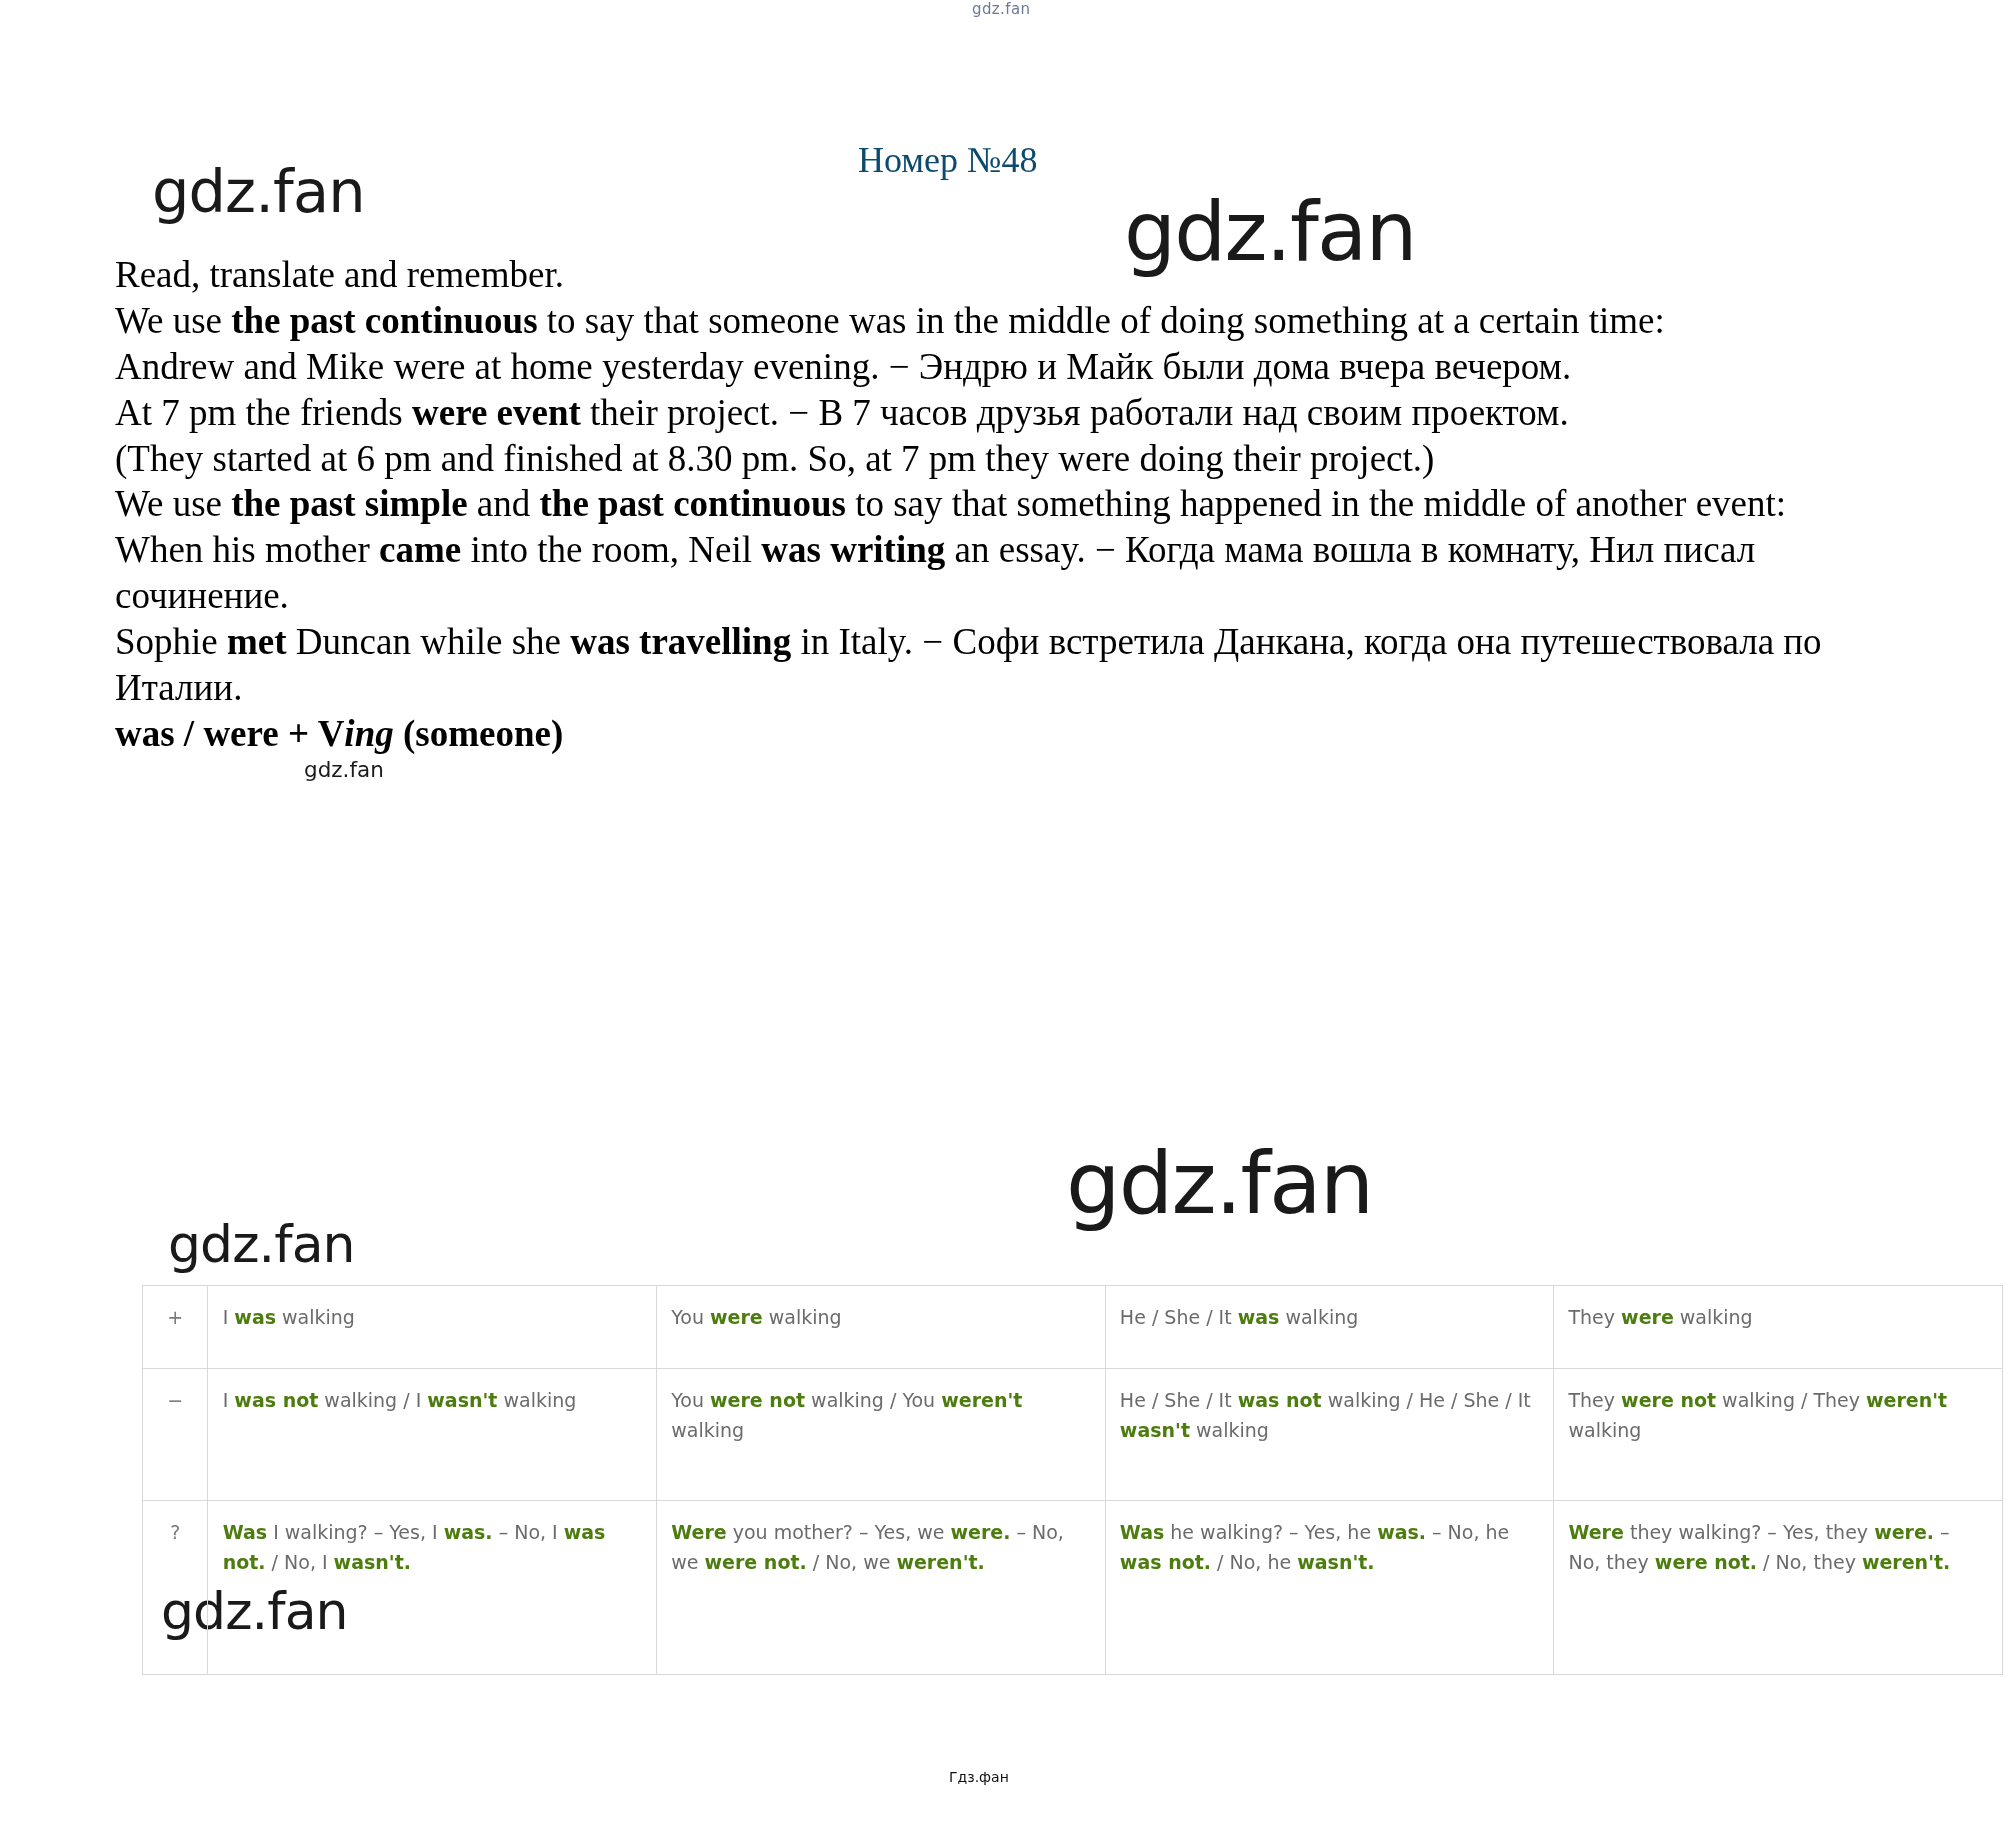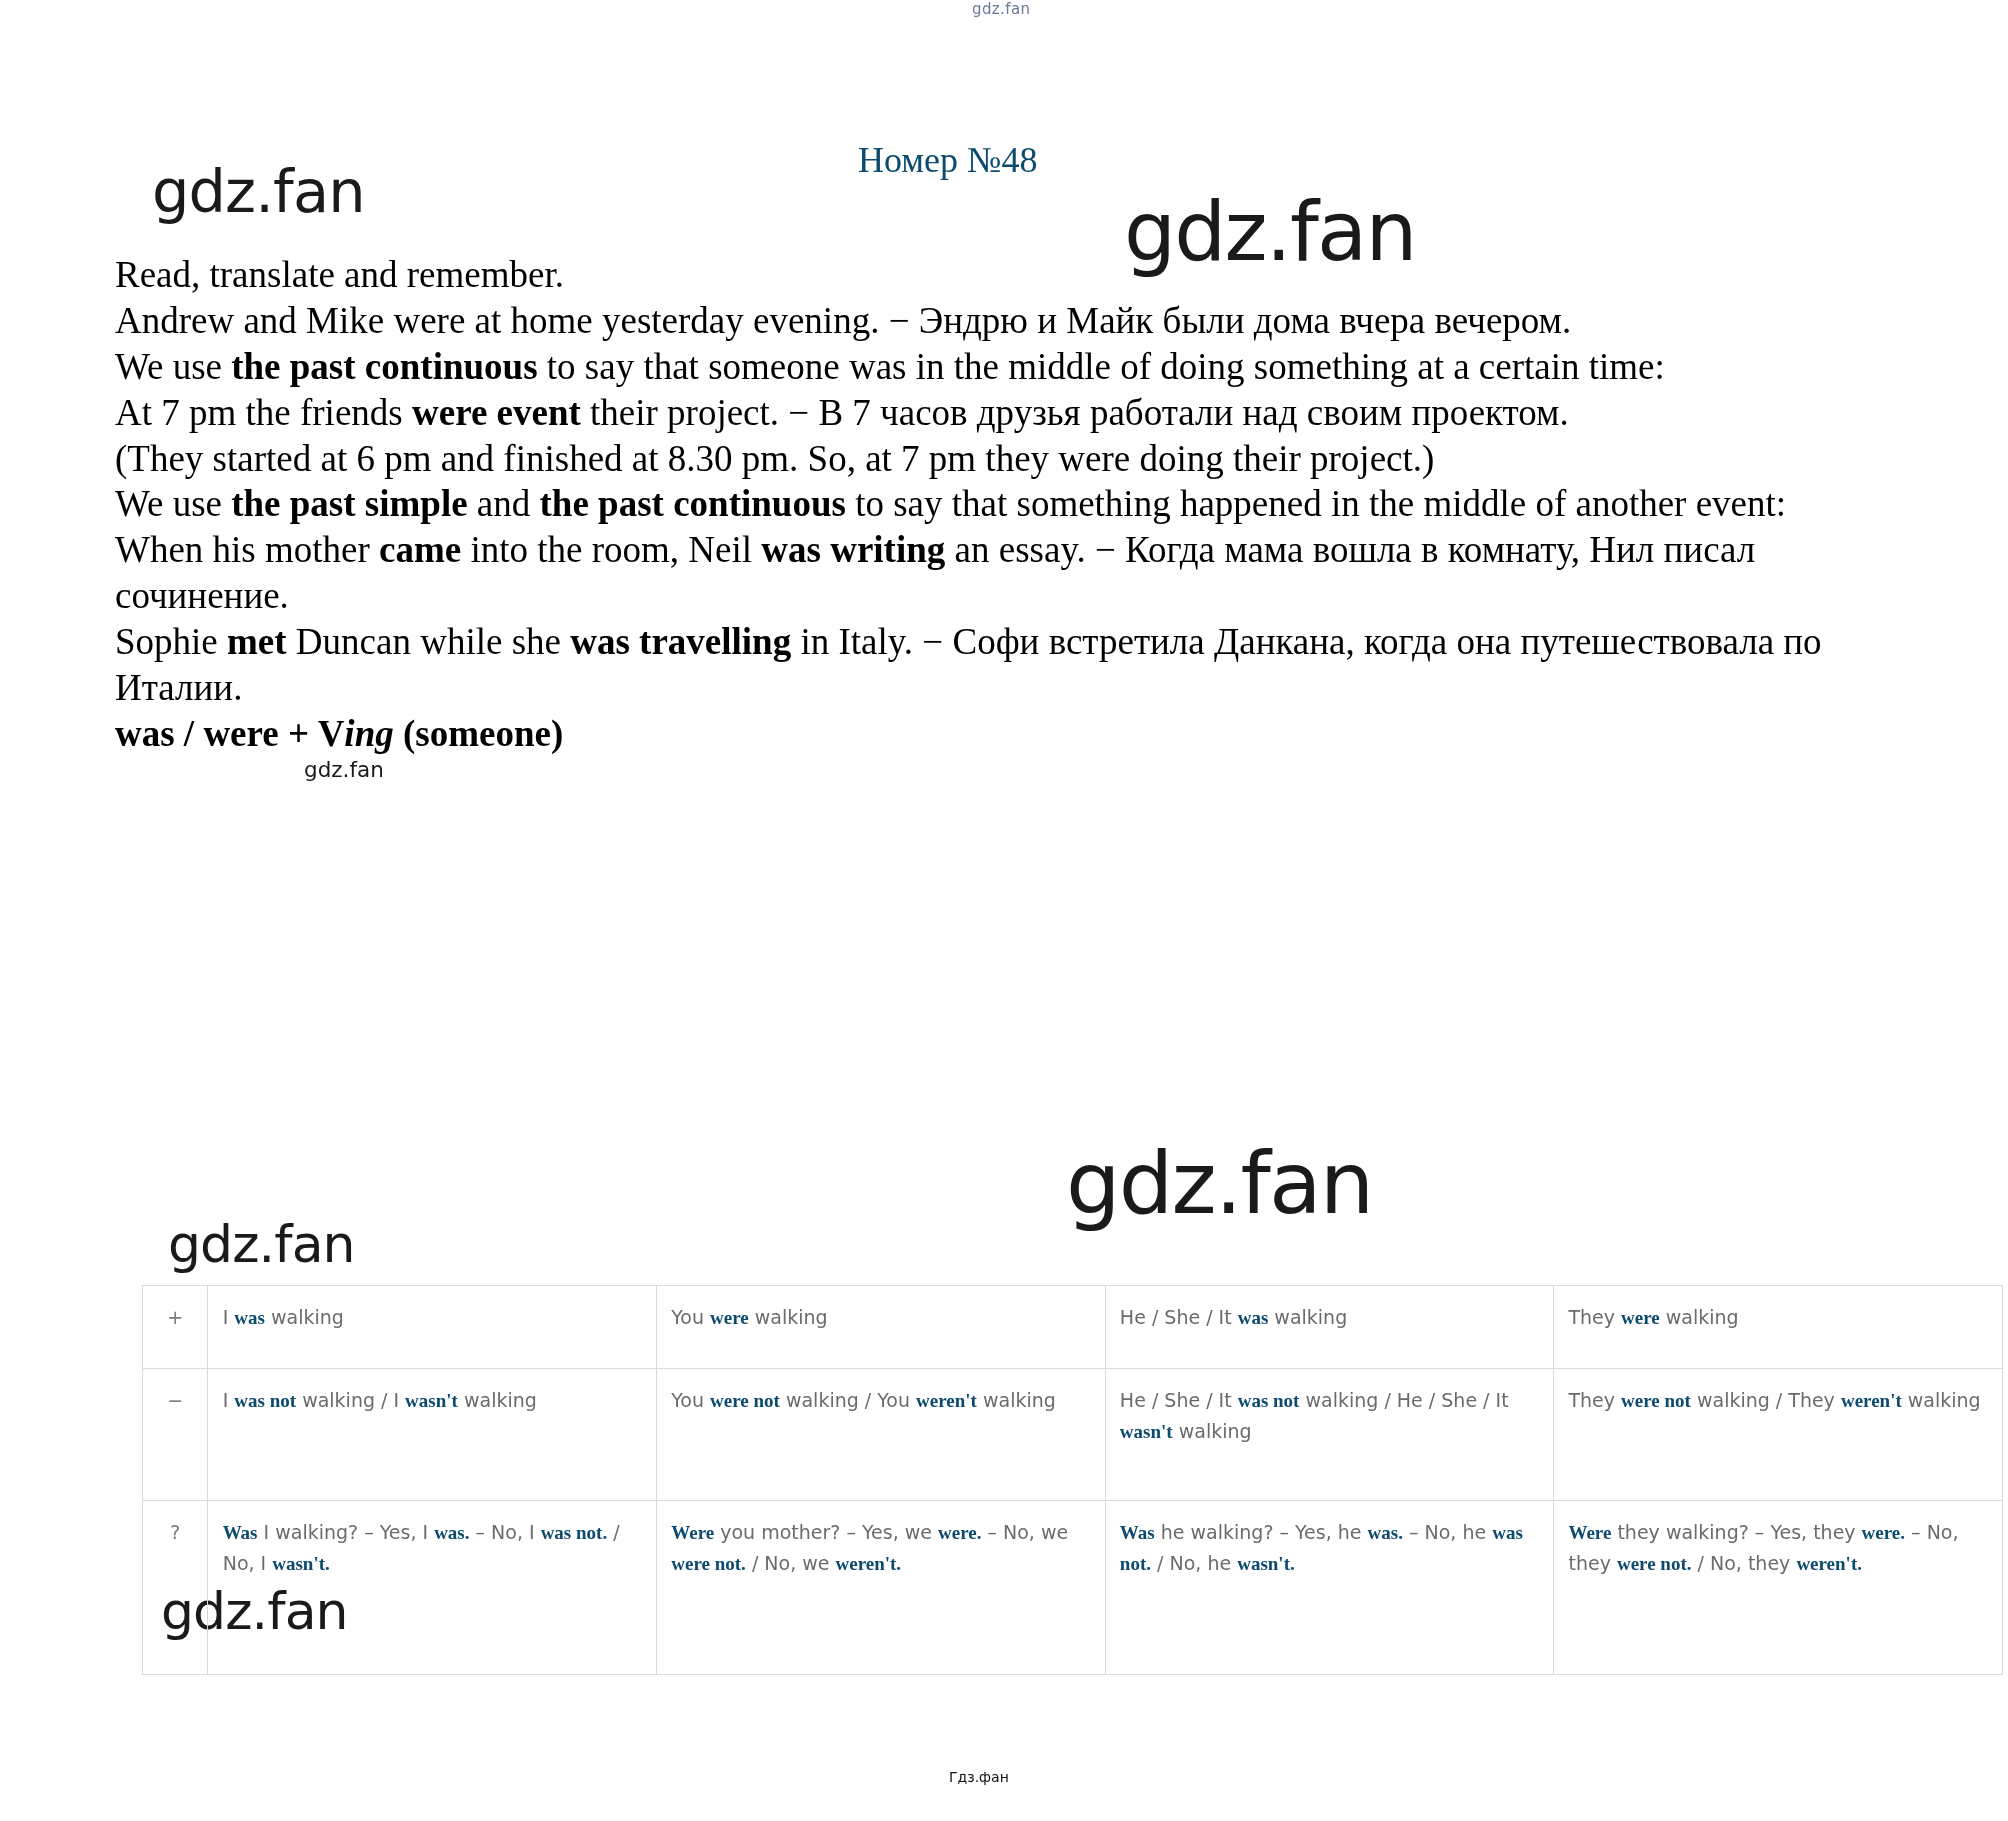--- a/index.html
+++ b/index.html
@@ -139,23 +139,22 @@
     width: 50px;
     text-align: center;
     color: #7a7a7a;
     padding-left: 7.2px;
     padding-right: 7.2px;
   }
   table.conj td.cell {
     width: 419px;
   }
   table.conj b {
-    color: #0c4a6e;
+    color: #4d7c0f;
     font-weight: bold;
-    font-family: Liberation Serif, serif;
   }
   table.conj .q-row td { padding-bottom: 23px; }
   tr.r1 td { height: 48px; }
   tr.r2 td { height: 97px; }
   tr.r3 td { height: 134px; }
 </style>
 </head>
 <body>
 
 <div class="page">
@@ -167,23 +166,23 @@
   <div class="wm wm-4">gdz.fan</div>
   <div class="wm wm-5">gdz.fan</div>
   <div class="wm wm-6">gdz.fan</div>
   <div class="wm wm-bottom">Гдз.фан</div>
 
   <div class="task-title">Номер №48</div>
 
   <div class="body-text">
     <p>Read, translate and remember.</p>
 
+    <p><span>We use </span><b>the past continuous</b><span> to say that someone was in the middle of doing something at a certain time:</span></p>
+
     <p>Andrew and Mike were at home yesterday evening. − Эндрю и Майк были дома вчера вечером.</p>
-
-    <p><span>We use </span><b>the past continuous</b><span> to say that someone was in the middle of doing something at a certain time:</span></p>
 
     <p><span>At 7 pm the friends </span><b>were event</b><span> their project. − В 7 часов друзья работали над своим проектом.</span></p>
 
     <p>(They started at 6 pm and finished at 8.30 pm. So, at 7 pm they were doing their project.)</p>
 
     <p><span>We use </span><b>the past simple</b><span> and </span><b>the past continuous</b><span> to say that something happened in the middle of another event:</span></p>
 
     <p><span>When his mother </span><b>came</b><span> into the room, Neil </span><b>was writing</b><span> an essay. − Когда мама вошла в комнату, Нил писал сочинение.</span></p>
 
     <p><span>Sophie </span><b>met</b><span> Duncan while she </span><b>was travelling</b><span> in Italy. − Софи встретила Данкана, когда она путешествовала по Италии.</span></p>

